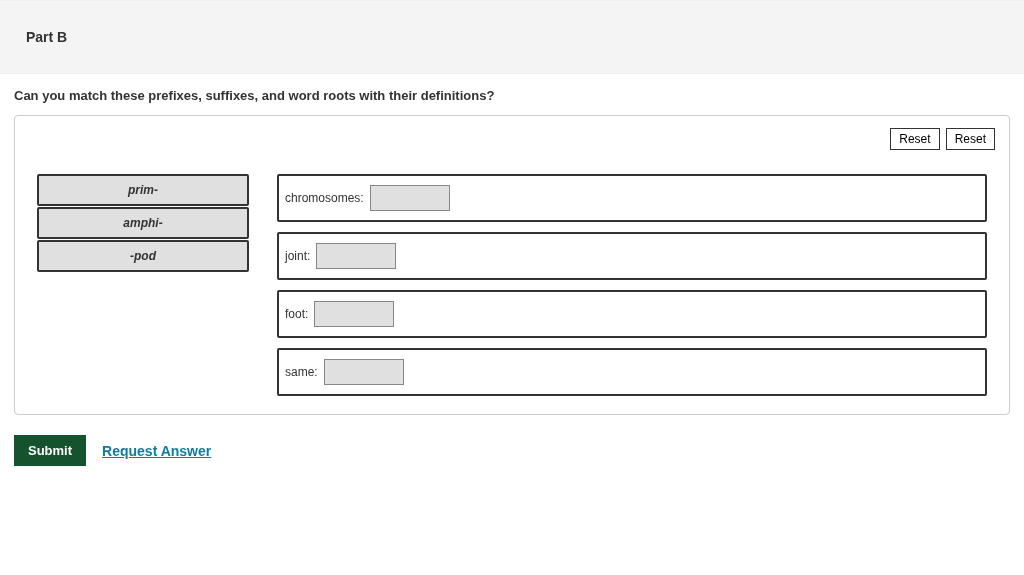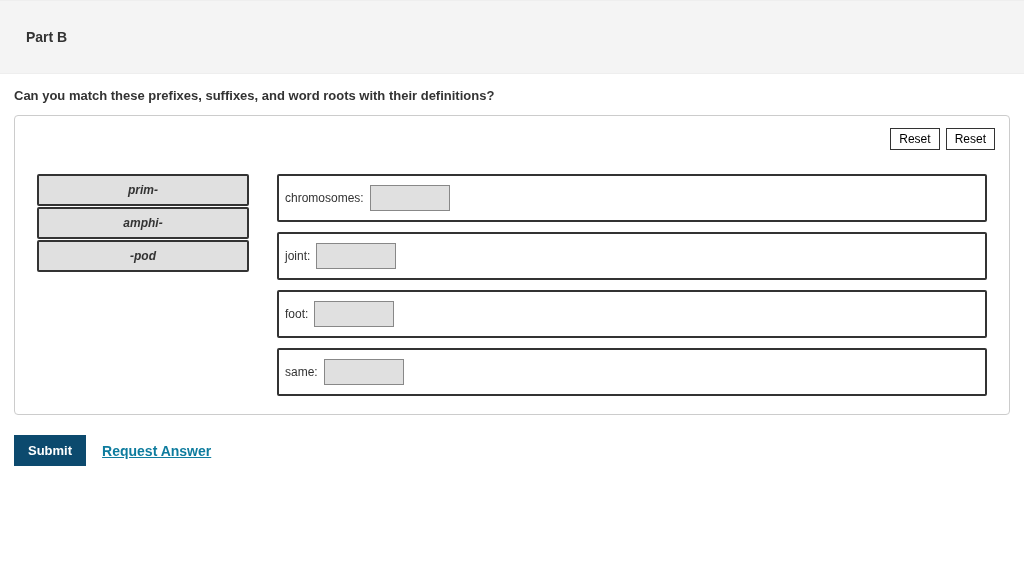--- a/index.html
+++ b/index.html
@@ -97,21 +97,21 @@
     border: 1px solid #888;
     background: #e0e0e0;
   }
   .footer {
     padding: 10px 14px 14px 14px;
     display: flex;
     align-items: center;
     gap: 16px;
   }
   .btn-submit {
-    background: #0c4a6e;
+    background: #14532d;
     color: #fff;
     border: none;
     padding: 8px 14px;
     font-size: 13px;
     font-weight: bold;
     cursor: pointer;
     font-family: inherit;
   }
   .req-answer {
     color: #0e7c9e;

